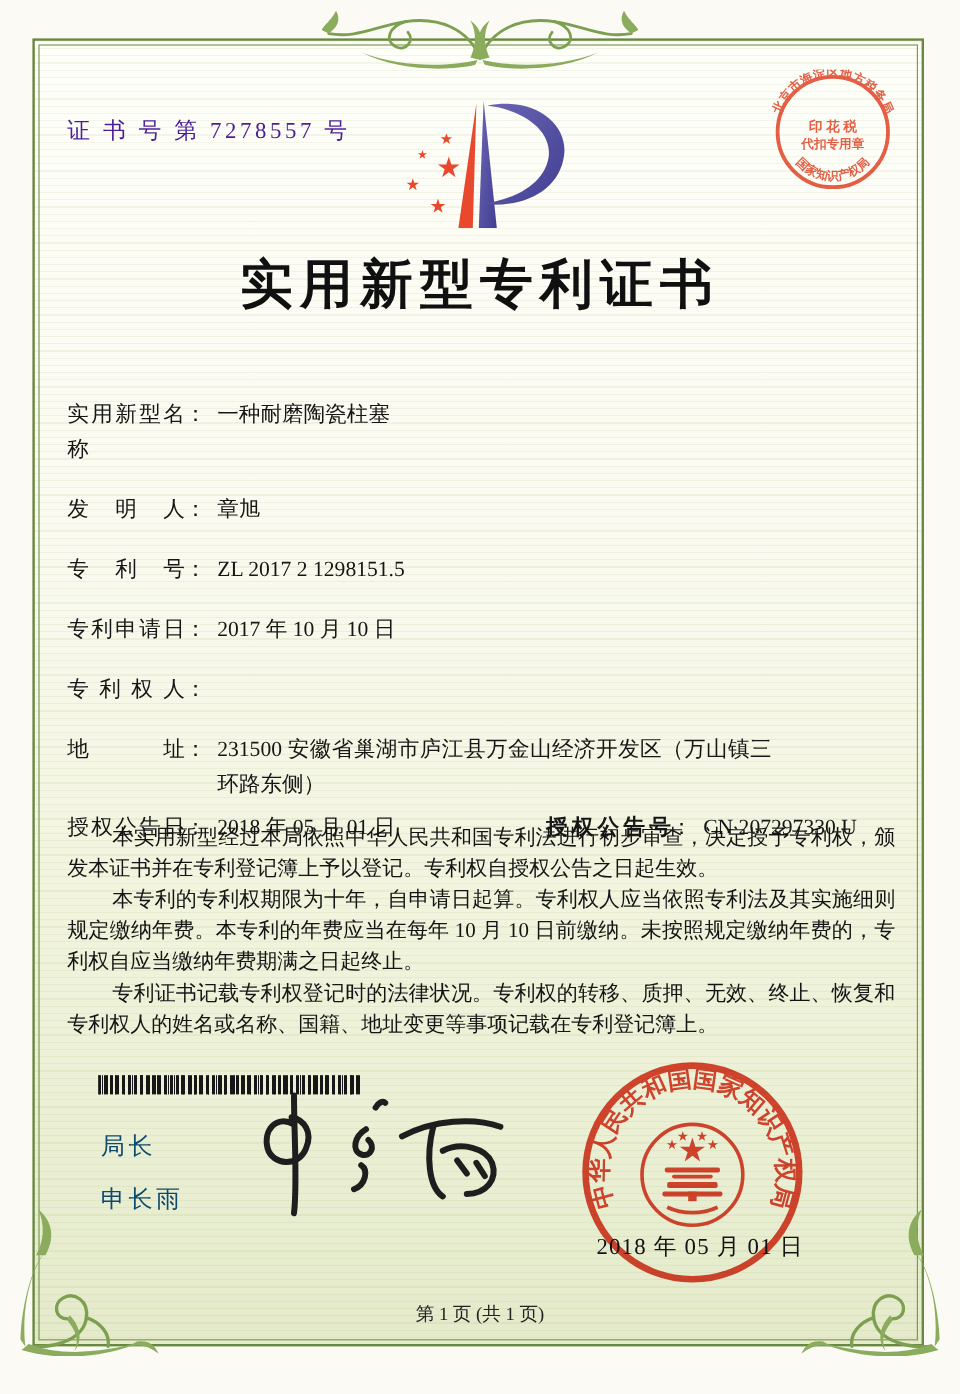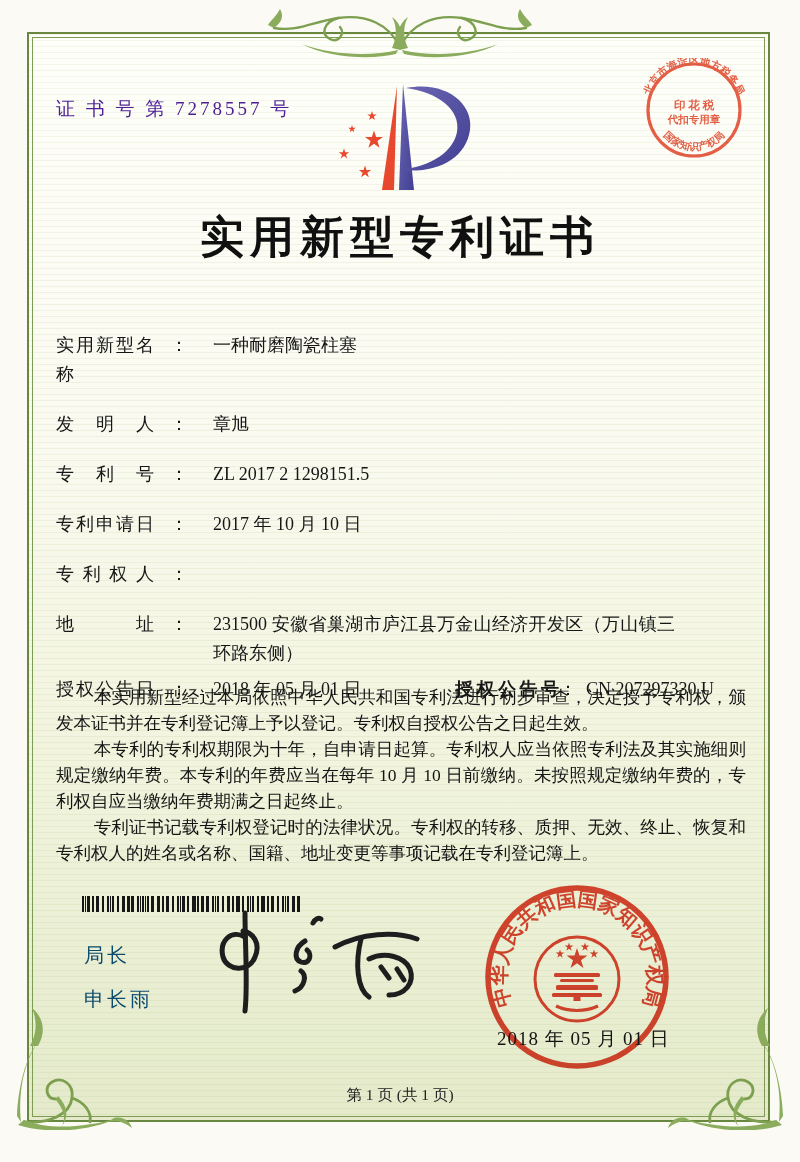--- a/index.html
+++ b/index.html
@@ -35,21 +35,21 @@
   .logo{position:absolute;left:334px;top:78px;}
 
   .tax-stamp{position:absolute;left:642px;top:58px;mix-blend-mode:multiply;opacity:.93;}
 
   .title{
     position:absolute;left:0;top:208px;width:100%;
     text-align:center;font-size:44px;font-weight:bold;letter-spacing:6px;color:#101010;
   }
 
   .fields{position:absolute;left:56px;top:331px;right:52px;font-size:18px;}
-  .field-row{display:flex;align-items:flex-start;line-height:29px;margin-bottom:21px;gap:16px;}
+  .field-row{display:flex;align-items:flex-start;line-height:29px;margin-bottom:21px;}
   .flabel{display:inline-block;width:98px;flex:none;text-align:justify;text-align-last:justify;}
   .colon{flex:none;margin-right:9px;}
   .fvalue{flex:1;}
   .row-addr{margin-bottom:7px;}
   .row-addr .fvalue{max-width:462px;text-align:justify;}
   .grant-row{position:relative;}
   .grant-right{position:absolute;left:399px;top:0;display:flex;}
   .grant-right .flabel{width:104px;font-weight:bold;}
 
   .paras{position:absolute;left:56px;top:684px;right:54px;}

